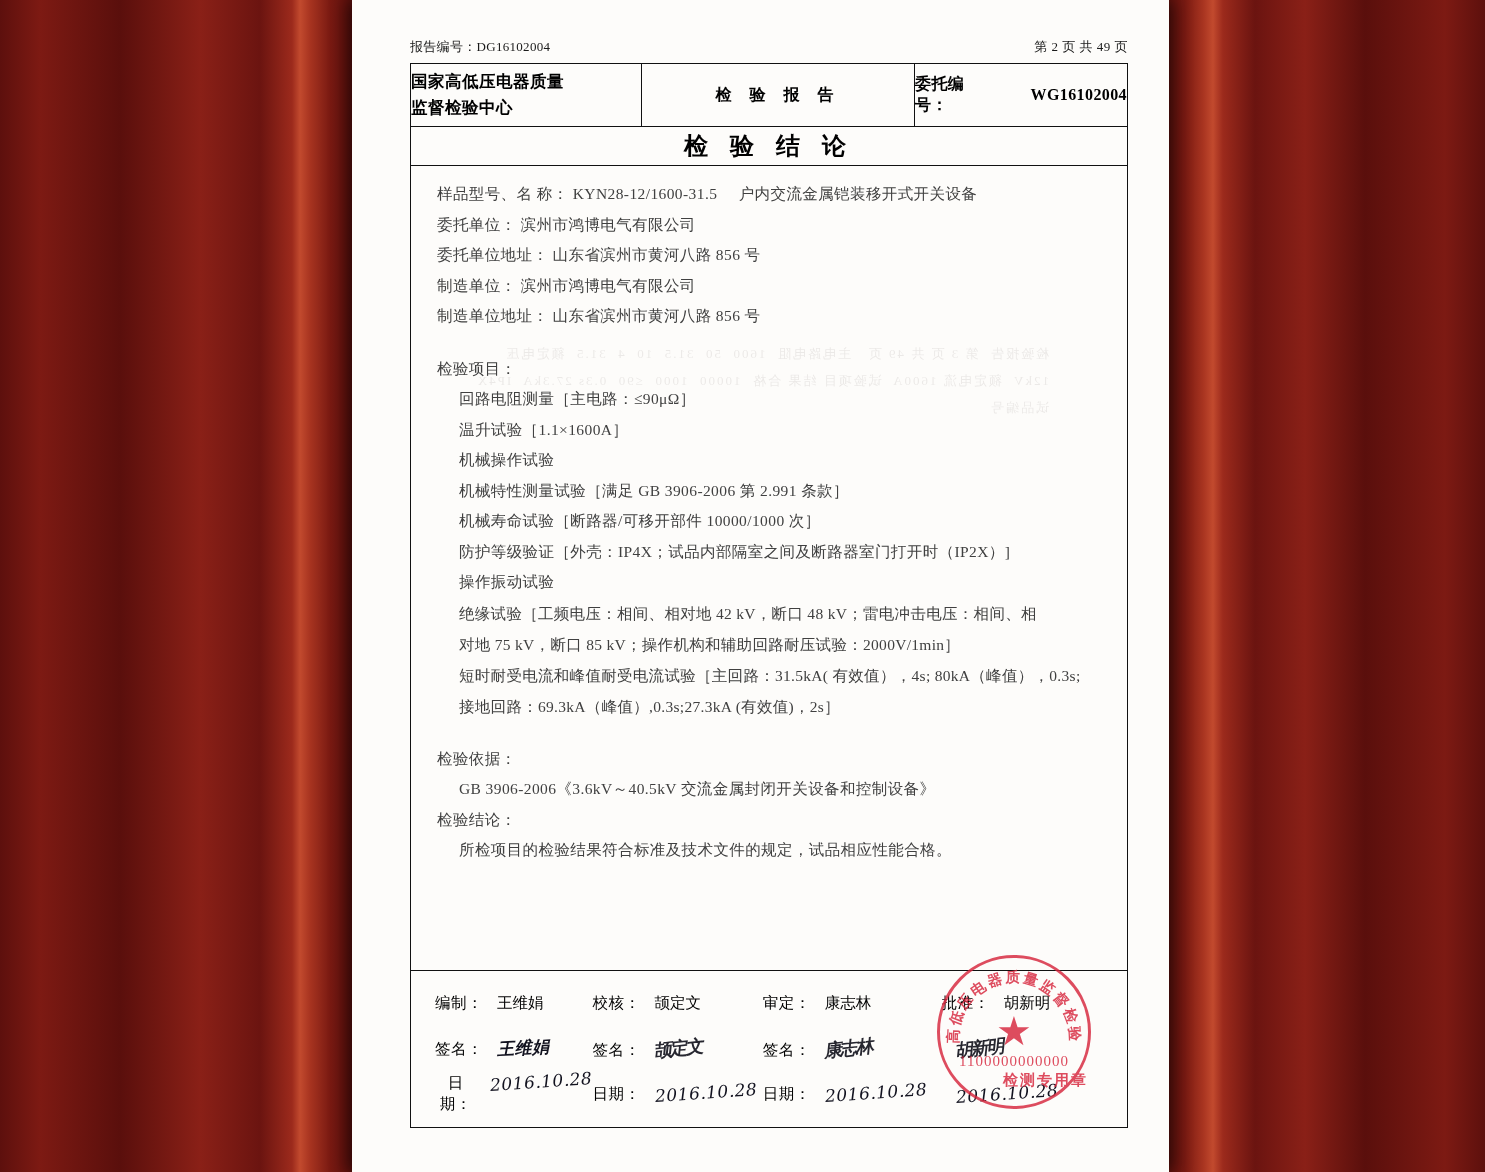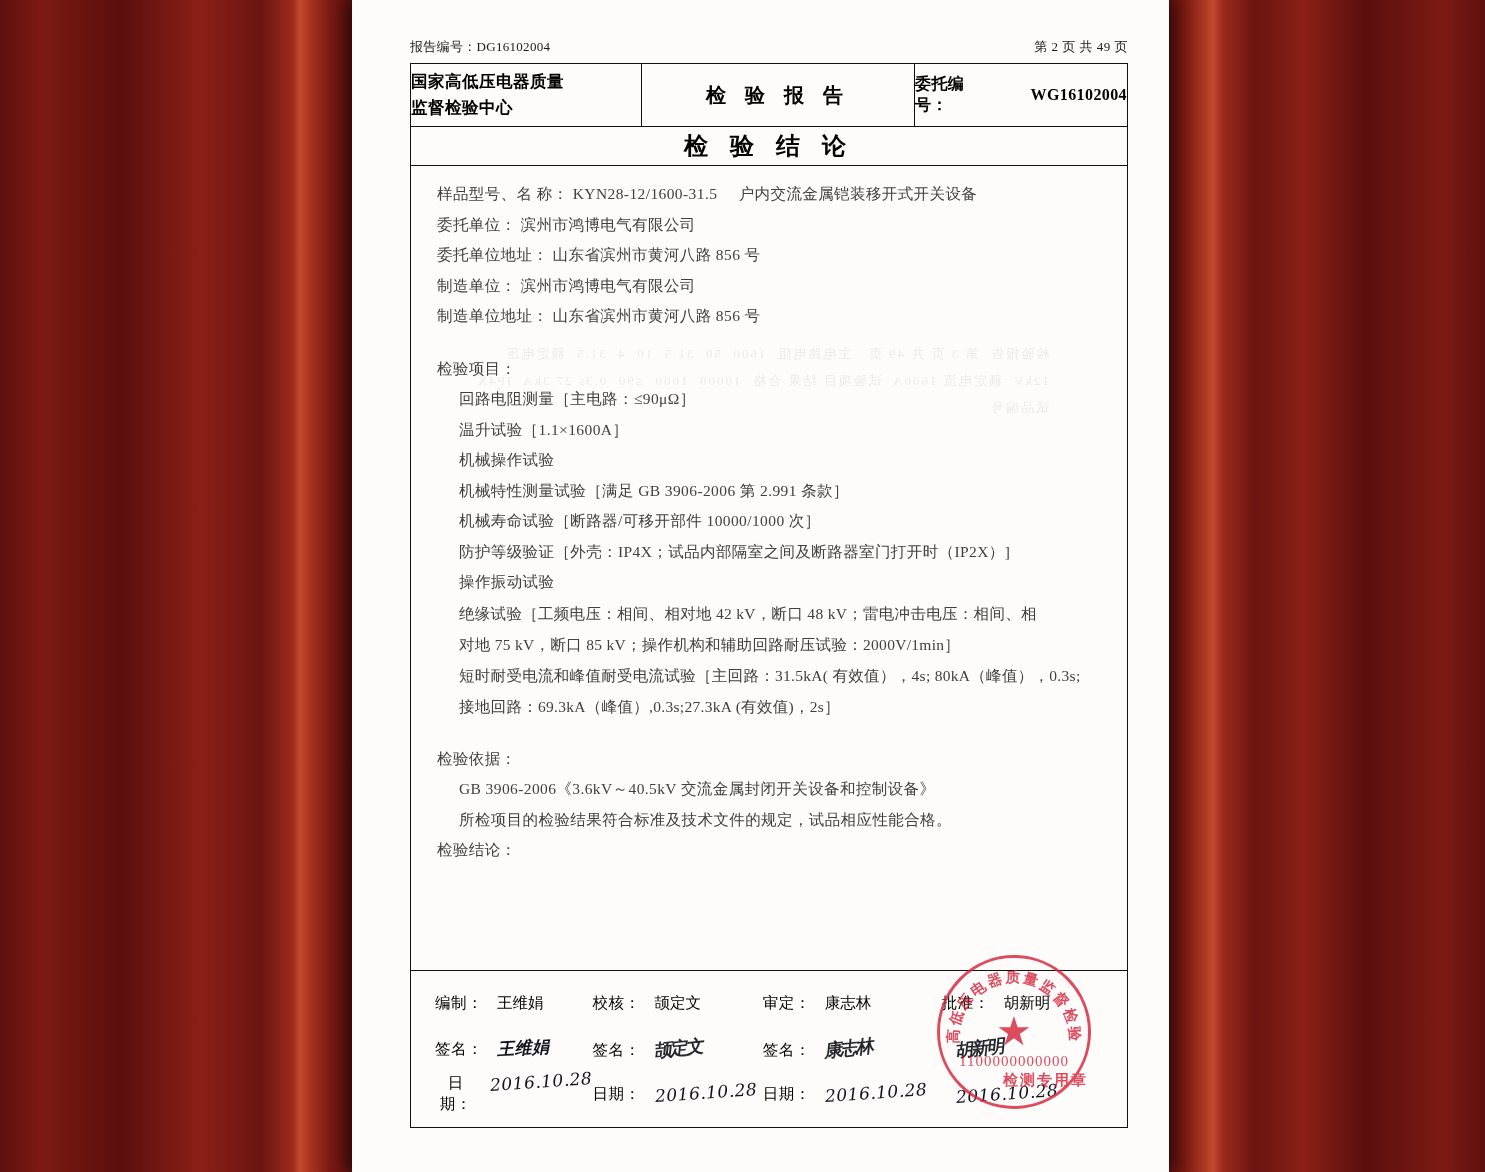--- a/index.html
+++ b/index.html
@@ -112,21 +112,21 @@
     font-weight: bold;
     line-height: 26px;
     letter-spacing: 0.5px;
   }
   .cell-title {
     width: 272px;
     border-right: 1.4px solid #111;
     display: flex;
     align-items: center;
     justify-content: center;
-    font-size: 20px;
+    font-size: 16px;
     font-weight: bold;
     letter-spacing: 7px;
   }
   .cell-entrust {
     flex: 1;
     display: flex;
     align-items: center;
     justify-content: center;
     font-size: 16px;
     font-weight: bold;
@@ -352,22 +352,22 @@
         <div class="wrapline">
           <span class="cont">短时耐受电流和峰值耐受电流试验［主回路：31.5kA( 有效值），4s; 80kA（峰值），0.3s;</span>
           <span class="cont">接地回路：69.3kA（峰值）,0.3s;27.3kA (有效值)，2s］</span>
         </div>
 
         <div class="gap"></div>
 
         <div class="line">检验依据：</div>
         <div class="line indent">GB 3906-2006《3.6kV～40.5kV 交流金属封闭开关设备和控制设备》</div>
 
+        <div class="line">检验结论：</div>
         <div class="line indent">所检项目的检验结果符合标准及技术文件的规定，试品相应性能合格。</div>
-        <div class="line">检验结论：</div>
 
       </div>
 
       <div class="sign">
 
         <div class="sign-row">
           <div class="sign-col c1">
             <span class="sign-label">编制：</span>
             <span class="sign-val">王维娟</span>
           </div>

